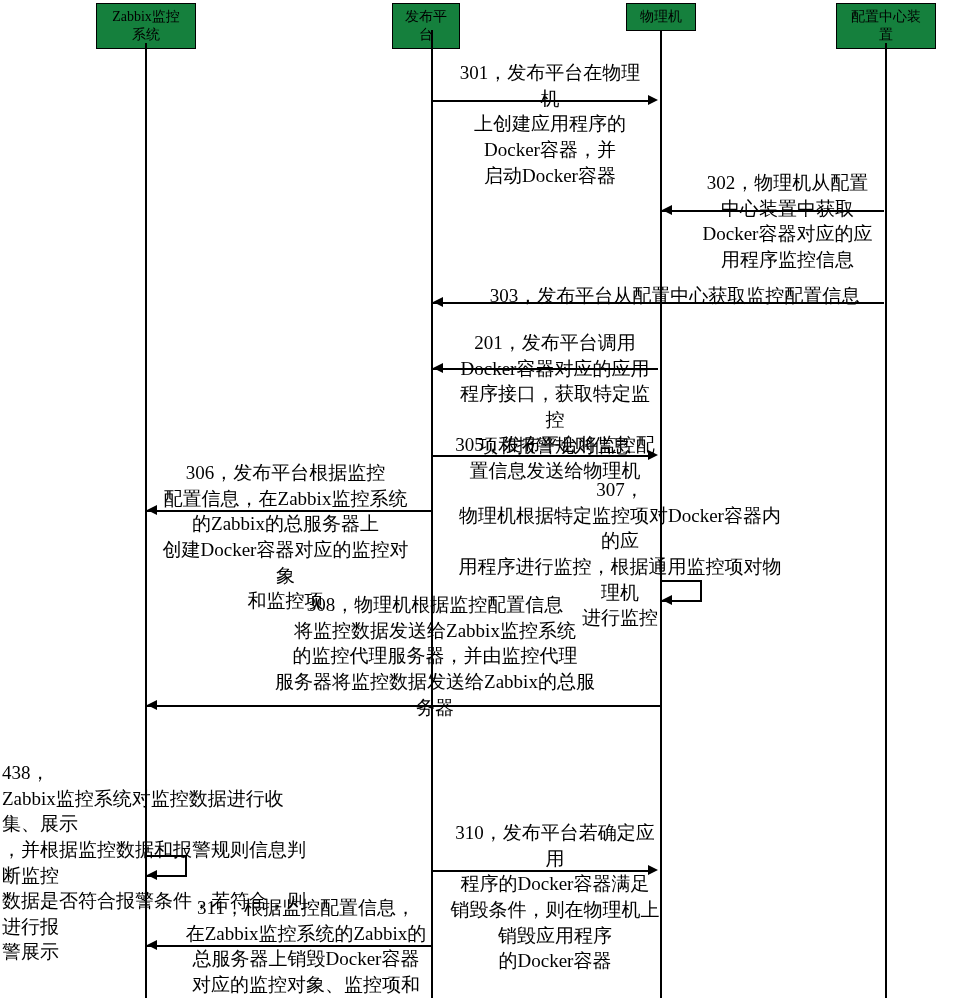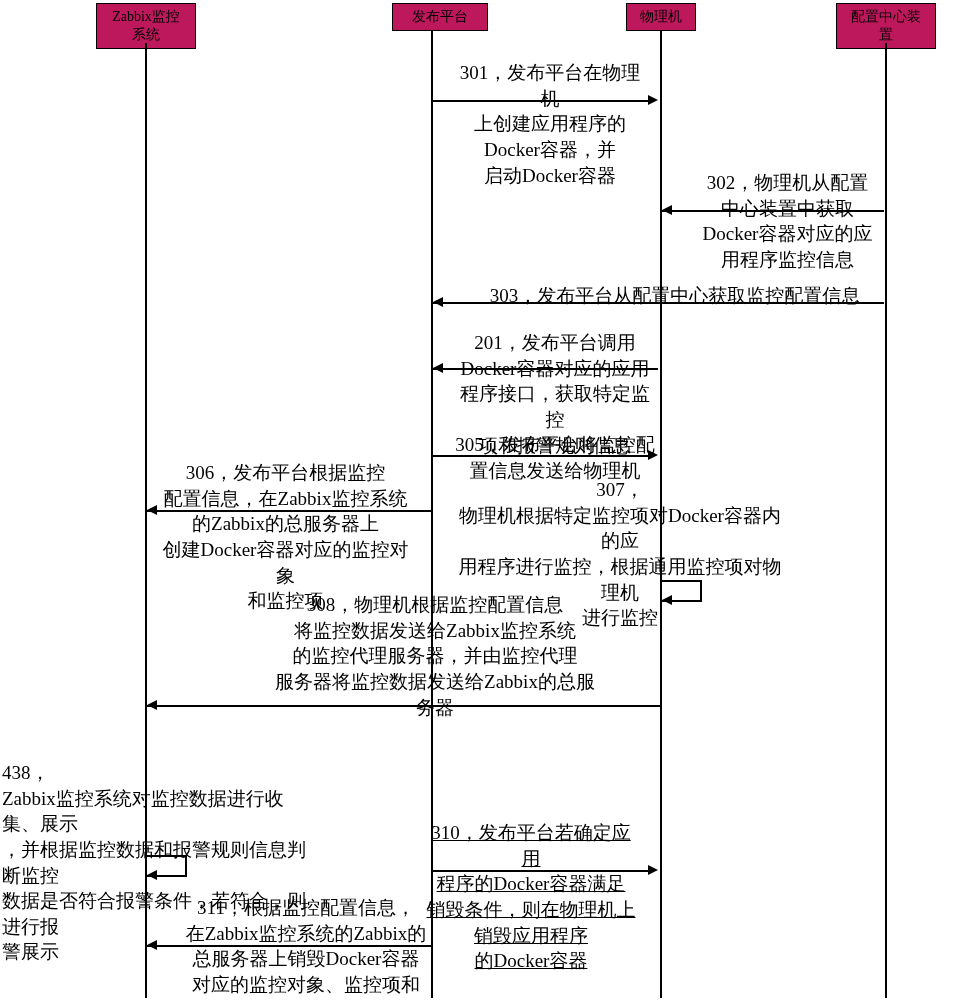--- a/index.html
+++ b/index.html
@@ -9,21 +9,21 @@
   background: #fff;
   width: 971px;
   height: 1000px;
   position: relative;
 }
 .participant-box {
   position: absolute;
   border: 1.5px solid #000;
   padding: 4px 10px;
   text-align: center;
-  background: #be185d;
+  background: #15803d;
   line-height: 1.3;
 }
 .lifeline {
   position: absolute;
   width: 1.5px;
   background: #000;
 }
 .msg-label {
   position: absolute;
   text-align: center;
@@ -59,21 +59,21 @@
   position: absolute;
   height: 1.5px;
   background: #000;
 }
 </style>
 </head>
 <body>
 
 <div class="participant-box" style="left:96px; top:3px; width:100px;">Zabbix监控
 系统</div>
-<div class="participant-box" style="left:392px; top:3px; width:96px;">发布平台</div>
+<div class="participant-box" style="left:392px; top:3px; width:68px;">发布平台</div>
 <div class="participant-box" style="left:626px; top:3px; width:70px;font-family:Liberation Mono, monospace;">物理机</div>
 <div class="participant-box" style="left:836px; top:3px; width:100px;">配置中心装
 置</div>
 
 <div class="lifeline" style="left:145px; top:43px; height:955px;"></div>
 <div class="lifeline" style="left:431px; top:30px; height:968px;"></div>
 <div class="lifeline" style="left:660px; top:30px; height:968px;"></div>
 <div class="lifeline" style="left:885px; top:43px; height:955px;"></div>
 
 <div class="msg-label" style="left:455px; top:60px; width:190px;">301，发布平台在物理机
@@ -133,21 +133,21 @@
 <div class="msg-label" style="left:2px; top:760px; width:310px; text-align:left;">438，
 Zabbix监控系统对监控数据进行收集、展示
 ，并根据监控数据和报警规则信息判断监控
 数据是否符合报警条件，若符合，则进行报
 警展示</div>
 <div class="hline" style="left:145px; top:855px; width:40px;"></div>
 <div class="vline" style="left:185px; top:855px; height:20px;"></div>
 <div class="hline" style="left:147px; top:875px; width:40px;"></div>
 <div class="arrow-head-left" style="left:147px; top:870px;"></div>
 
-<div class="msg-label" style="left:426px; top:820px; width:210px;text-decoration:underline;">310，发布平台若确定应用
+<div class="msg-label" style="left:450px; top:820px; width:210px;">310，发布平台若确定应用
 程序的Docker容器满足
 销毁条件，则在物理机上
 销毁应用程序
 的Docker容器</div>
 <div class="arrow" style="left:432px; top:870px; width:218px;"></div>
 <div class="arrow-head-right" style="left:648px; top:865px;"></div>
 
 <div class="msg-label" style="left:176px; top:895px; width:260px;">311，根据监控配置信息，
 在Zabbix监控系统的Zabbix的
 总服务器上销毁Docker容器

